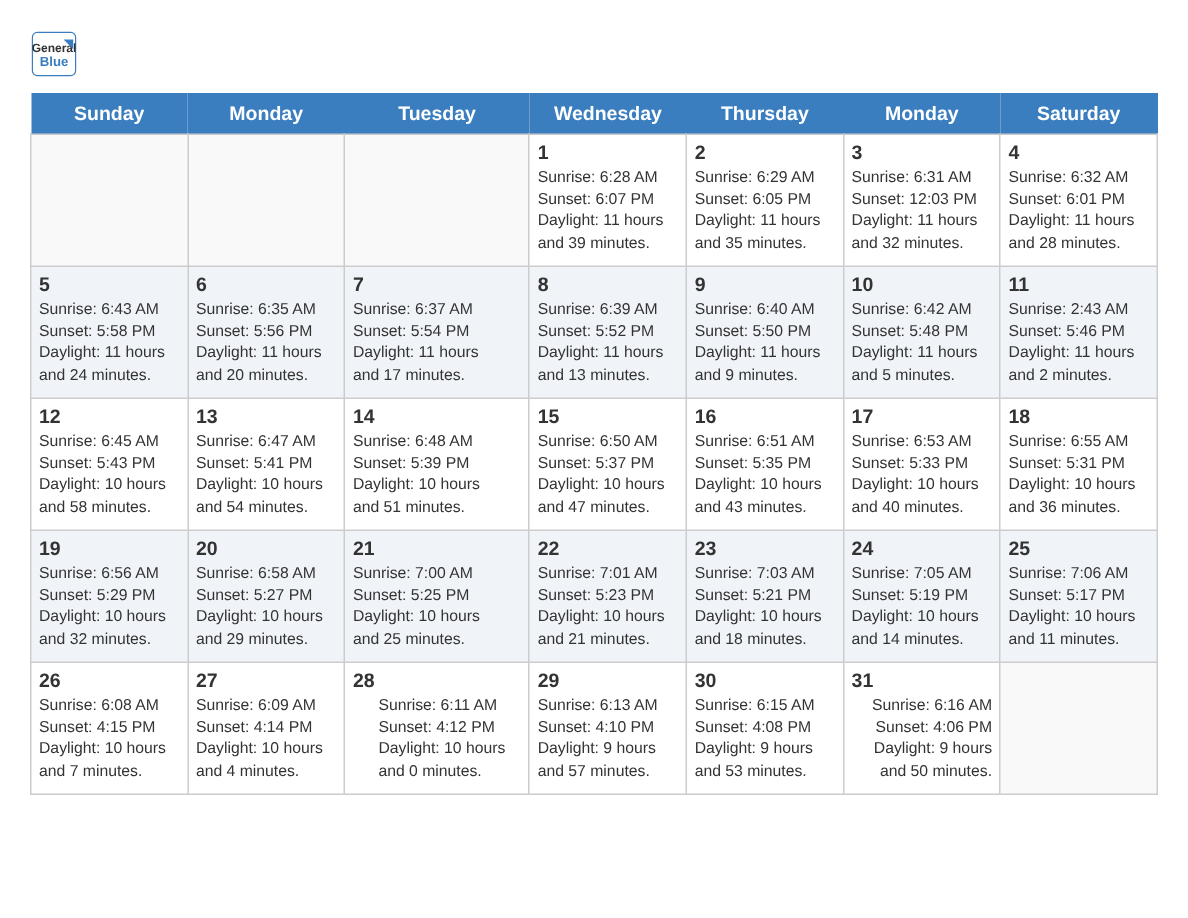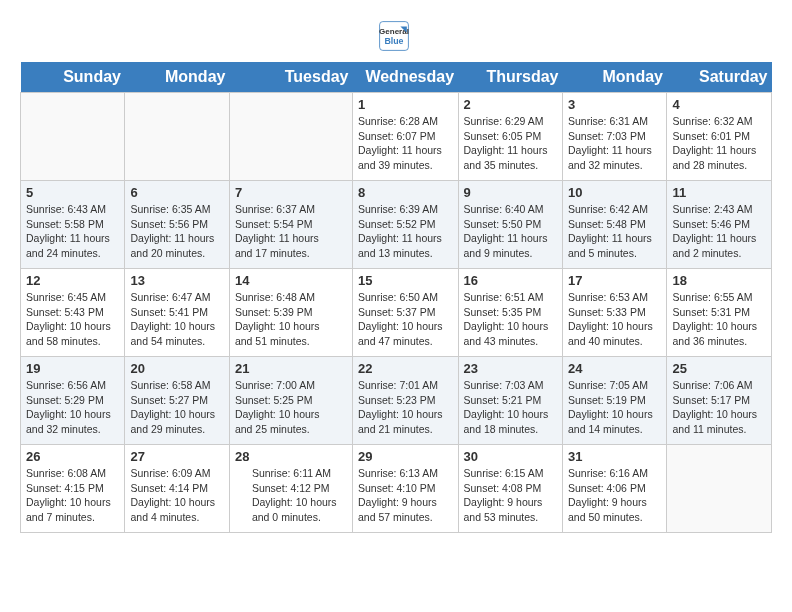--- a/index.html
+++ b/index.html
@@ -5,21 +5,21 @@
     * { box-sizing: border-box; margin: 0; padding: 0; }
     body {
       font-family: Arial, sans-serif;
       background: #fff;
       width: 792px;
       min-height: 612px;
       padding: 20px;
     }
     .header {
       display: flex;
-      justify-content: center;
+      justify-content: flex-start;
       align-items: flex-start;
       margin-bottom: 10px;
     }
     .logo {
       display: flex;
       align-items: center;
     }
     .logo-icon {
       width: 32px;
       height: 32px;
@@ -41,22 +41,22 @@
       width: 100%;
       border-collapse: collapse;
       font-size: 11px;
     }
     thead tr {
       background-color: #3a7ebf;
       color: white;
     }
     thead th {
       padding: 6px 4px;
-      text-align: right;
-      font-size: 16px;
+      text-align: center;
+      font-size: 13px;
       font-weight: bold;
     }
     tbody tr {
       vertical-align: top;
     }
     tbody tr:nth-child(odd) {
       background-color: #fff;
     }
     tbody tr:nth-child(even) {
       background-color: #f0f4f8;
@@ -133,21 +133,21 @@
         <td>
           <span class="day-num">2</span>
           <div class="day-info" style="white-space: pre-line;">Sunrise: 6:29 AM
 Sunset: 6:05 PM
 Daylight: 11 hours
 and 35 minutes.</div>
         </td>
         <td>
           <span class="day-num">3</span>
           <div class="day-info" style="white-space: pre-line;">Sunrise: 6:31 AM
-Sunset: 7:03 PM
+Sunset: 12:03 PM
 Daylight: 11 hours
 and 32 minutes.</div>
         </td>
         <td>
           <span class="day-num">4</span>
           <div class="day-info" style="white-space: pre-line;">Sunrise: 6:32 AM
 Sunset: 6:01 PM
 Daylight: 11 hours
 and 28 minutes.</div>
         </td>
@@ -336,21 +336,21 @@
         </td>
         <td>
           <span class="day-num">30</span>
           <div class="day-info" style="white-space: pre-line;">Sunrise: 6:15 AM
 Sunset: 4:08 PM
 Daylight: 9 hours
 and 53 minutes.</div>
         </td>
         <td>
           <span class="day-num">31</span>
-          <div class="day-info" style="white-space: pre-line;">Sunrise: 6:16 AM
+          <div class="day-info" style="white-space: pre-line; text-align: right;">Sunrise: 6:16 AM
 Sunset: 4:06 PM
 Daylight: 9 hours
 and 50 minutes.</div>
         </td>
         <td class="empty"></td>
       </tr>
     </tbody>
 </table>
 
 </body></html>

